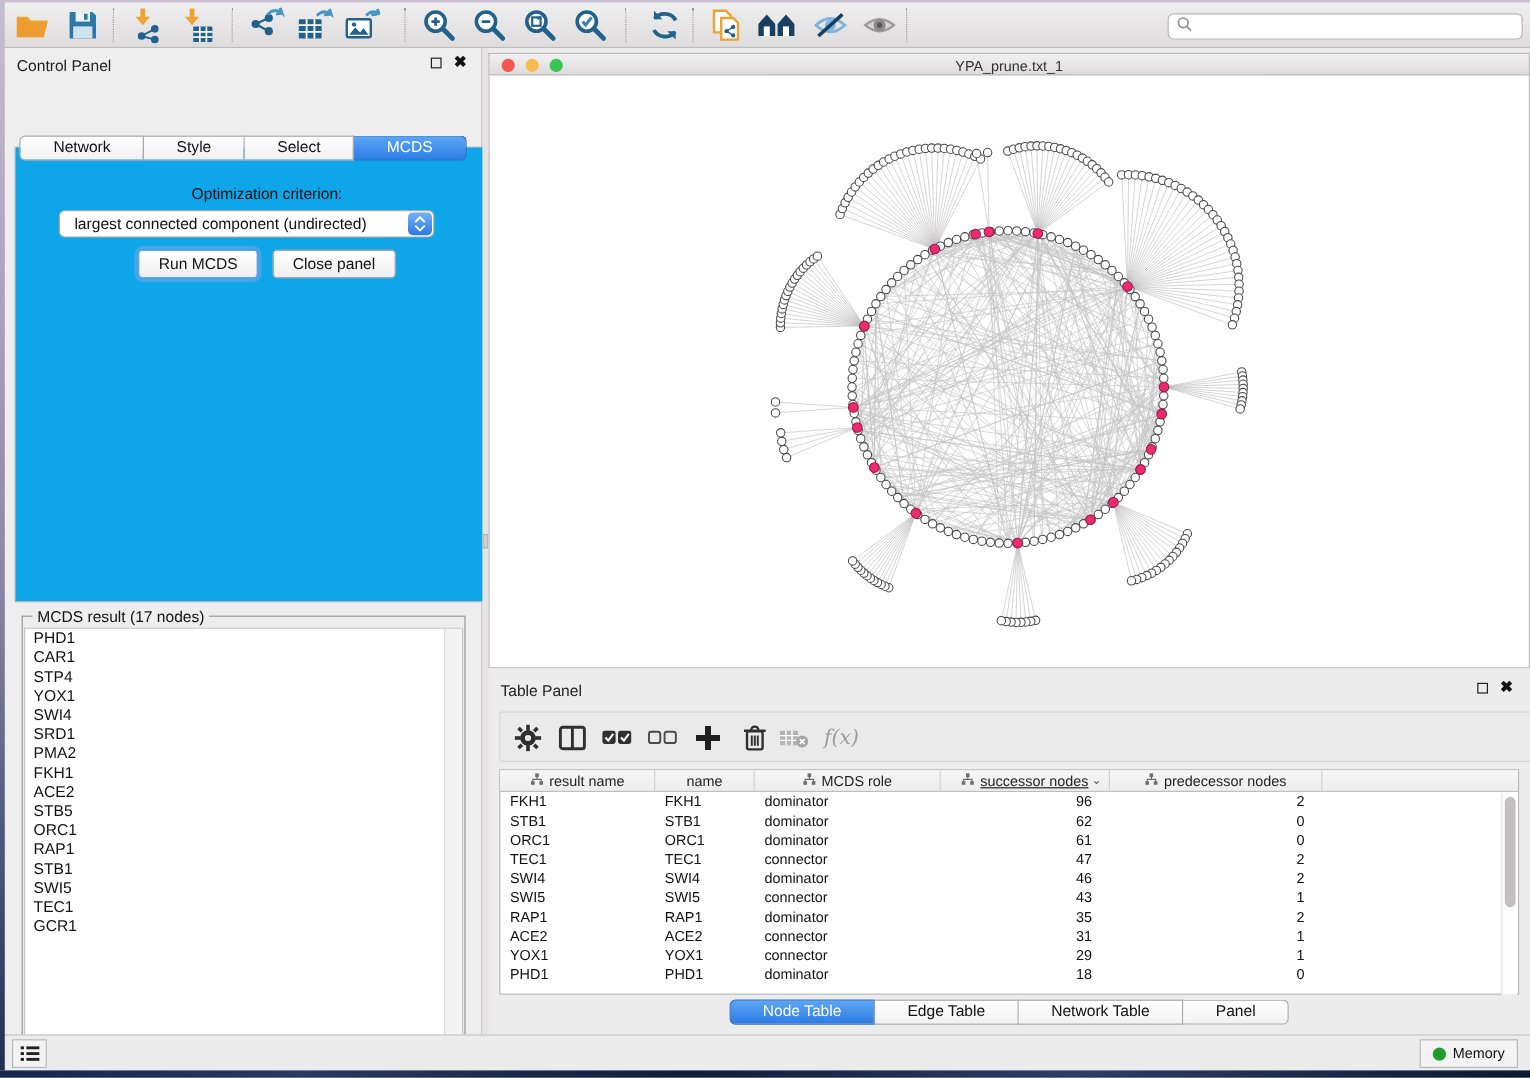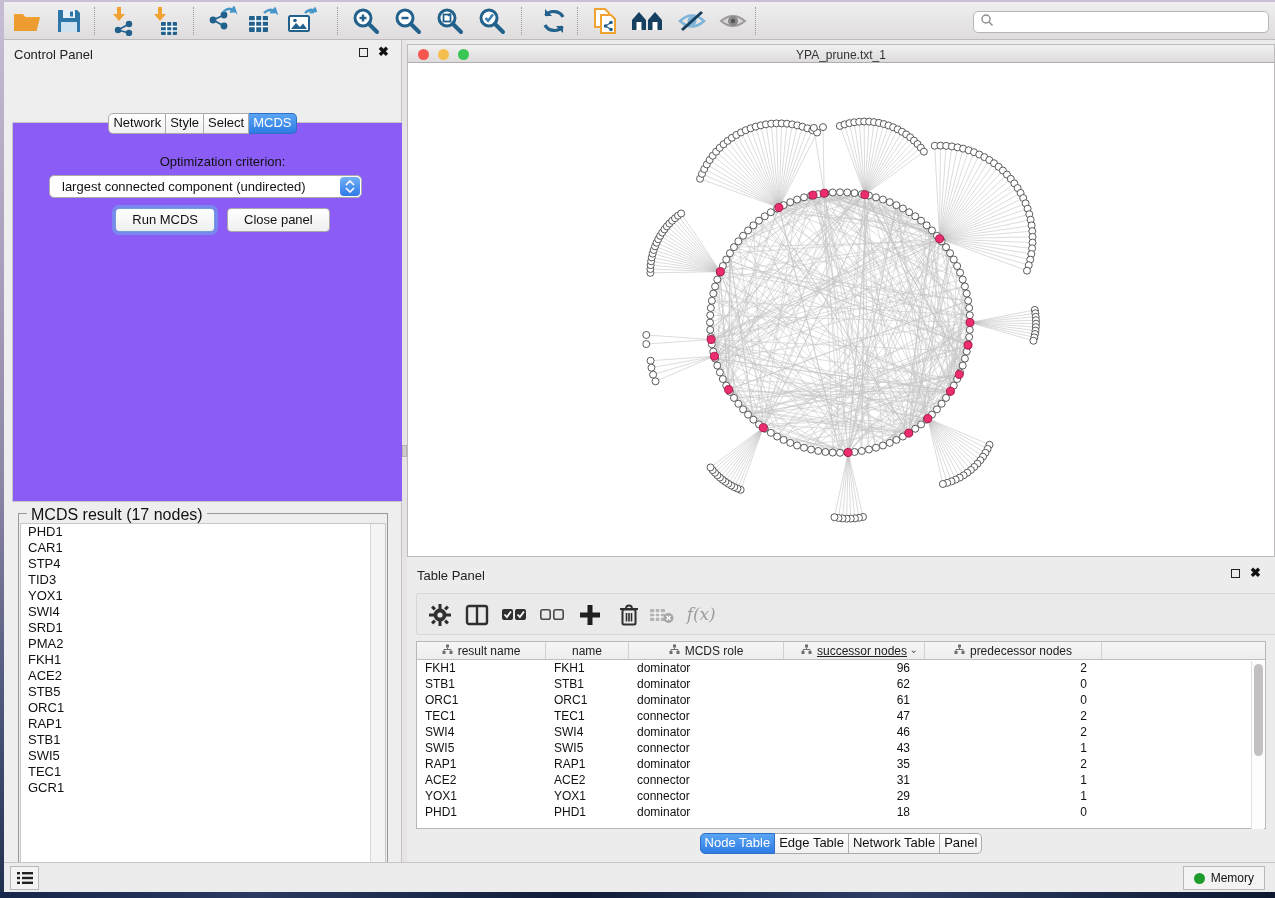--- a/index.html
+++ b/index.html
@@ -25,39 +25,39 @@
   
   .control-panel { position:absolute; left:4px; top:40px; width:398px; height:822px; background:#EFEEEE; border-right:1px solid #C4C2C2;}
   .cp-header { position:absolute; left:0; top:0; width:100%; height:26px; }
   .cp-title { position:absolute; left:10px; top:7px; font-size:13px; color:#222;}
   .win-btns { position:absolute; right:12px; top:7px; display:flex; gap:10px; align-items:center;}
   .float-btn { width:9px; height:9px; border:1.5px solid #222; display:inline-block; background:transparent;}
   .close-btn { font-size:13px; font-weight:bold; color:#111; line-height:10px;}
   .cp-tabs { position:absolute; left:0; top:73px; width:100%; display:flex; justify-content:center; z-index:3;}
   .seg { display:flex; }
   .seg .tab { font-size:13px; color:#111; background:linear-gradient(180deg,#FFFFFF,#F2F1F1);
-    border:1px solid #ACAAAA; border-left:none; padding:2px 4px 3px; cursor:default; line-height:14px;}
+    border:1px solid #ACAAAA; border-left:none; padding:2px 27px 3px; cursor:default; line-height:14px;}
   .seg .tab:first-child { border-left:1px solid #ACAAAA; border-radius:5px 0 0 5px;}
   .seg .tab:last-child { border-radius:0 5px 5px 0;}
   .seg .tab.selected { background:linear-gradient(180deg,#5AA5F3,#2E7CE5); color:#fff; border-color:#2F6FC8;}
-  .cp-inner { position:absolute; left:8px; top:82px; width:421px; height:380px; background:#8b5cf6;
+  .cp-inner { position:absolute; left:8px; top:82px; width:421px; height:380px; background:#0ea5e9;
     border:1px solid #C6C4C4; border-radius:1px;}
   .opt-label { position:absolute; left:0; top:31px; width:100%; text-align:center; font-size:13px; color:#111;}
   .dropdown { position:absolute; left:36px; top:52px; width:313px; height:23px; background:#FFF;
     border:1px solid #ABA9A9; border-radius:5px; font-size:13px; color:#111; display:flex; align-items:center;
     padding-left:12px; cursor:default;}
   .dd-cap { position:absolute; right:1px; top:1px; width:20px; height:19px; border-radius:4px;
     background:linear-gradient(180deg,#73B1F6,#2F79E8); display:flex; flex-direction:column; align-items:center; justify-content:center; gap:1px;}
   .dd-cap svg { display:block; }
   .cp-buttons { position:absolute; left:0; top:85px; width:100%; display:flex; justify-content:center; gap:12px;}
   .push-btn { font-size:13px; color:#111; background:linear-gradient(180deg,#FFFFFF,#F0EFEF);
     border:1px solid #A9A7A7; border-radius:4px; padding:3px 16px 4px; font-family:"Liberation Sans",sans-serif; cursor:default;}
   .push-btn.focused { box-shadow:0 0 0 3px rgba(110,165,235,.6); border-color:#6FA0D8;}
   .groupbox { position:absolute; left:14px; top:473px; width:370px; height:364px; border:1px solid #9A9898;}
-  .gb-legend { position:absolute; left:8px; top:-8px; background:#EFEEEE; padding:0 4px; font-size:16px; color:#111;}
+  .gb-legend { position:absolute; left:8px; top:-8px; background:#EFEEEE; padding:0 4px; font-size:13px; color:#111;}
   .gb-list { position:absolute; left:1px; top:9px; width:366px; height:352px; background:#fff; border:1px solid #C9C7C7; overflow:hidden;}
   .gb-item { font-size:13px; color:#111; line-height:16px; padding-left:7px;}
   .gb-scroll { position:absolute; right:0; top:0; width:15px; height:100%; background:#F4F4F4; border-left:1px solid #D8D6D6;}
 
   
   .splitter { position:absolute; left:402px; top:40px; width:5px; height:822px; background:#E6E4E4;}
   .splitter .grip { position:absolute; left:0; top:405px; width:5px; height:12px; background:#CFCDCD; border:1px solid #B5B3B3;}
 
   
   .net-window { position:absolute; left:407px; top:40px; width:868px; height:517px; background:#ECEBEB;}
@@ -294,21 +294,20 @@
         <button class="push-btn">Close panel</button>
       </div>
     </div>
     <div class="groupbox">
       <span class="gb-legend">MCDS result (17 nodes)</span>
       <div class="gb-list">
         <div id="mcds-items">
             <div class="gb-item">PHD1</div>
             <div class="gb-item">CAR1</div>
             <div class="gb-item">STP4</div>
-            <div class="gb-item">TID3</div>
             <div class="gb-item">YOX1</div>
             <div class="gb-item">SWI4</div>
             <div class="gb-item">SRD1</div>
             <div class="gb-item">PMA2</div>
             <div class="gb-item">FKH1</div>
             <div class="gb-item">ACE2</div>
             <div class="gb-item">STB5</div>
             <div class="gb-item">ORC1</div>
             <div class="gb-item">RAP1</div>
             <div class="gb-item">STB1</div>

